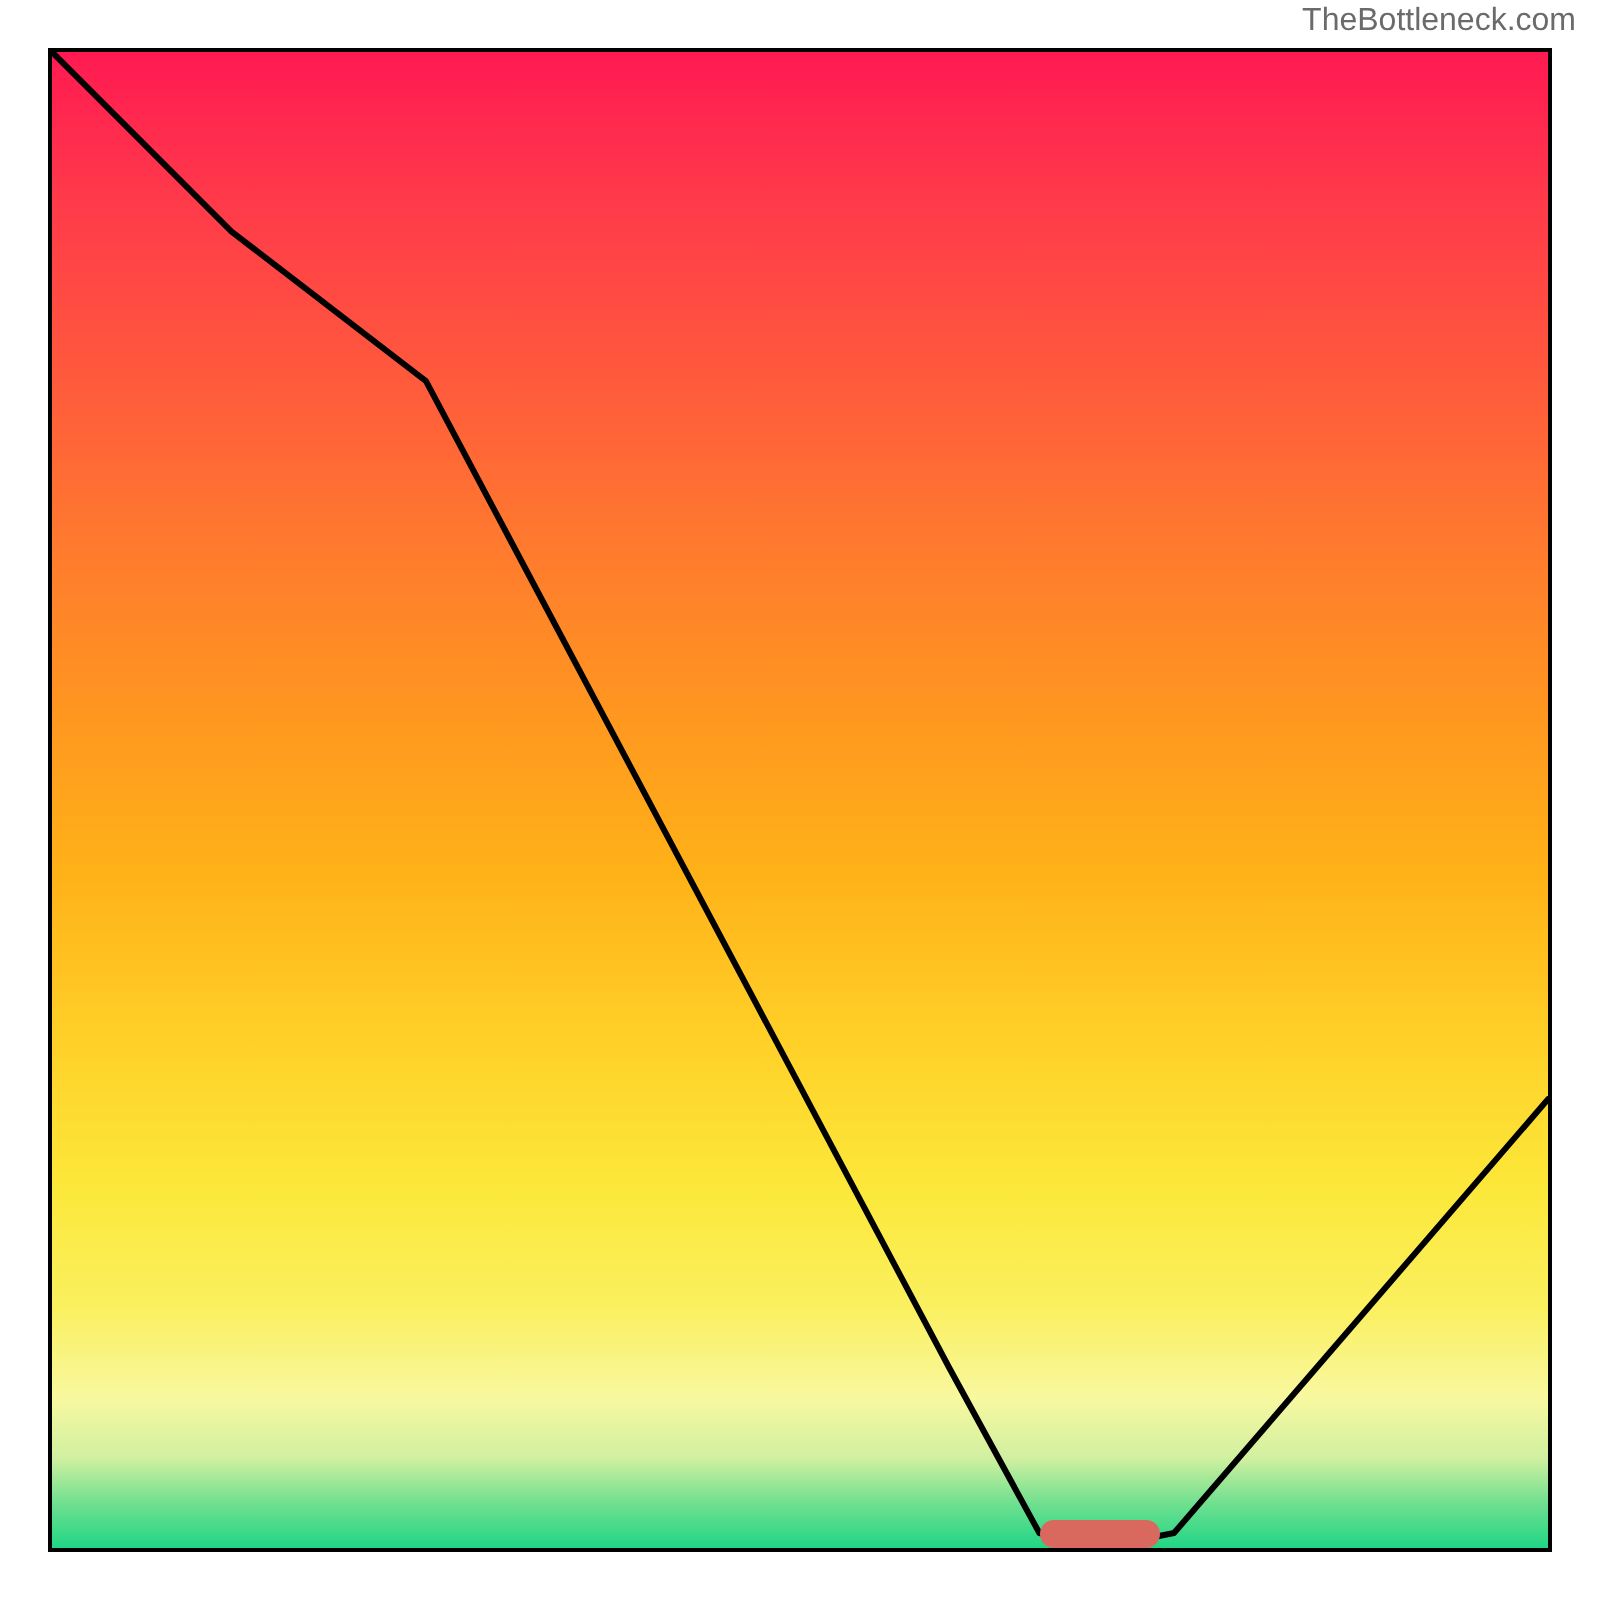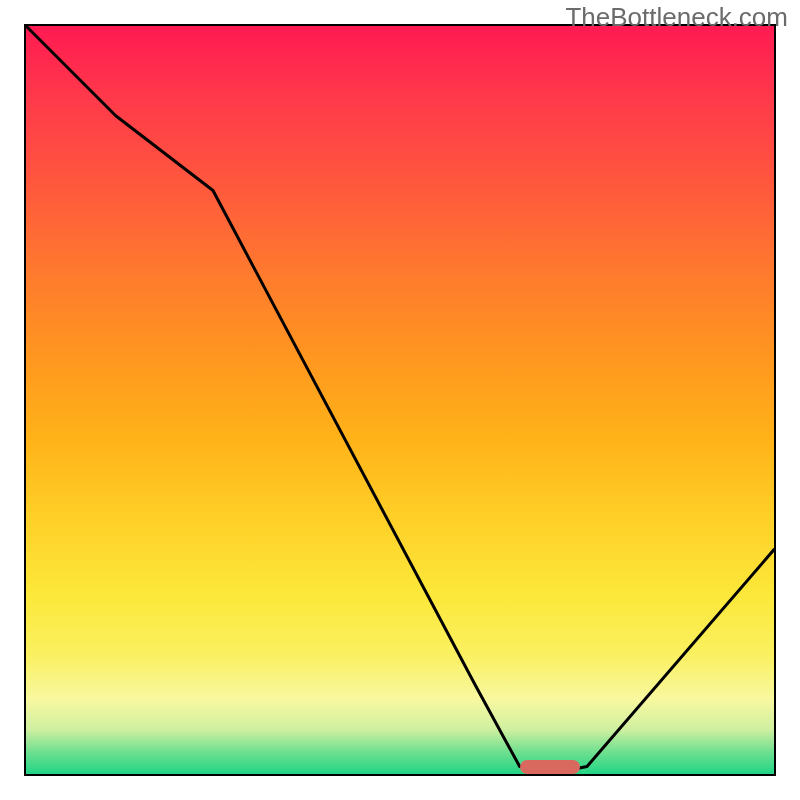--- a/index.html
+++ b/index.html
@@ -9,21 +9,21 @@
     height: 800px;
     background: #ffffff;
     font-family: Arial, sans-serif;
     position: relative;
   }
   .watermark {
     position: absolute;
     top: 2px;
     right: 12px;
     color: #6b6b6b;
-    font-size: 26px;
+    font-size: 16px;
     font-weight: 400;
     z-index: 10;
   }
   .plot-area {
     position: absolute;
     left: 24px;
     top: 24px;
     width: 752px;
     height: 752px;
     border: 2px solid #000;

